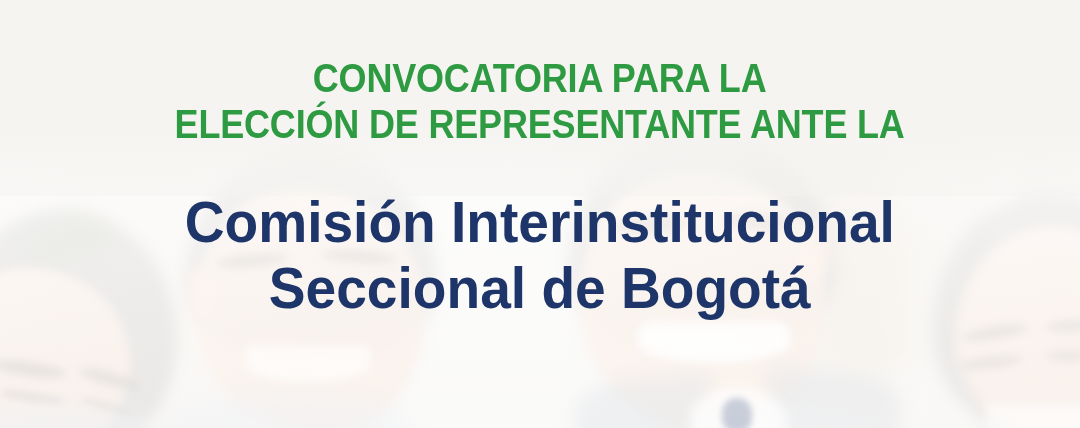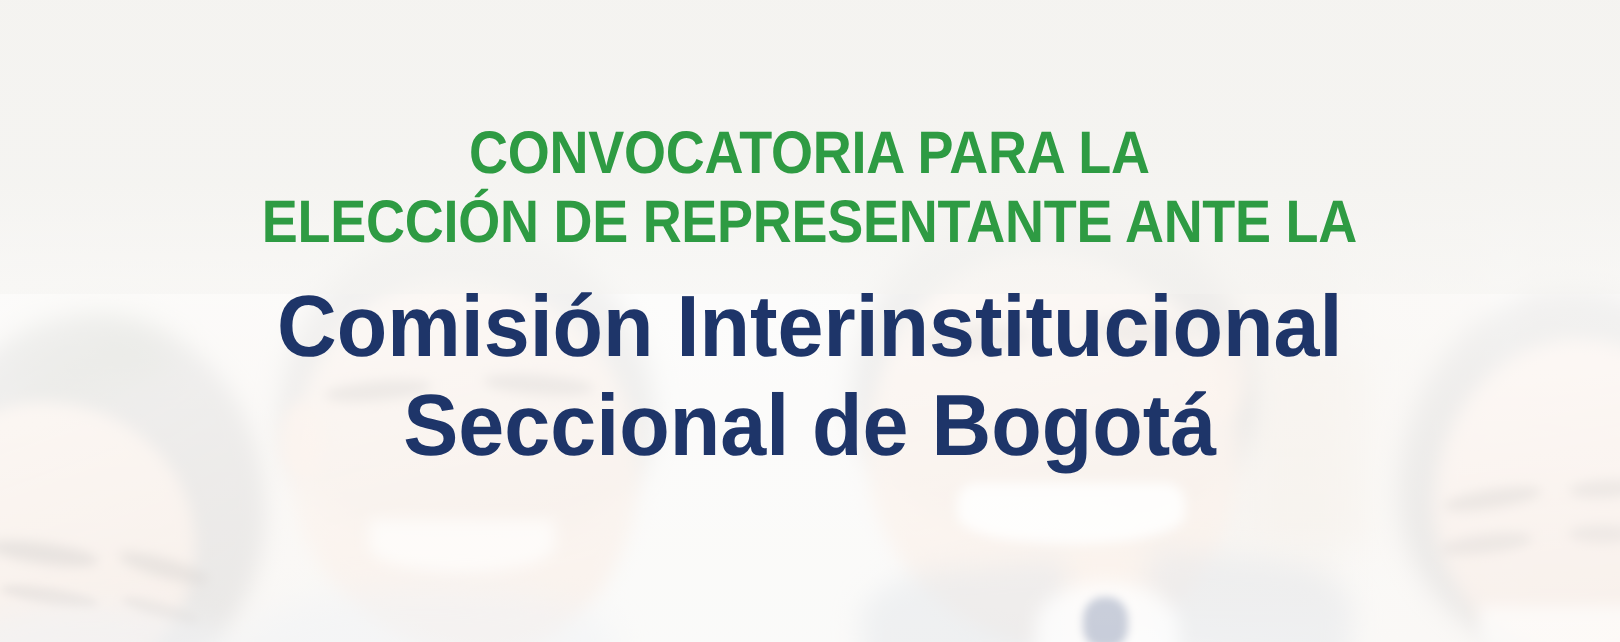--- a/index.html
+++ b/index.html
@@ -365,21 +365,21 @@
   }
 
   
   #text-layer {
     position: absolute;
     inset: 0;
     display: flex;
     flex-direction: column;
     align-items: center;
     justify-content: flex-start;
-    padding-top: 80px;
+    padding-top: 56px;
     box-sizing: border-box;
   }
   .kicker {
     color: #2e9b43;
     font-weight: 700;
     font-size: 40px;
     line-height: 1.14;
     letter-spacing: -0.2px;
     text-transform: uppercase;
     white-space: nowrap;
@@ -393,21 +393,21 @@
   .title {
     color: #1e3569;
     font-weight: 700;
     font-size: 58px;
     line-height: 1.14;
     white-space: nowrap;
     transform: scaleX(0.95);
     transform-origin: center;
     text-align: center;
   }
-  #title-block { margin-top: 14px; text-align: center; }
+  #title-block { margin-top: 42px; text-align: center; }
 </style>
 </head>
 <body>
 
 <div id="banner">
 
   <div id="photo-bg">
     <div class="wash-a"></div>
     <div class="door-frame"></div>
     <div class="door-panel"></div>

